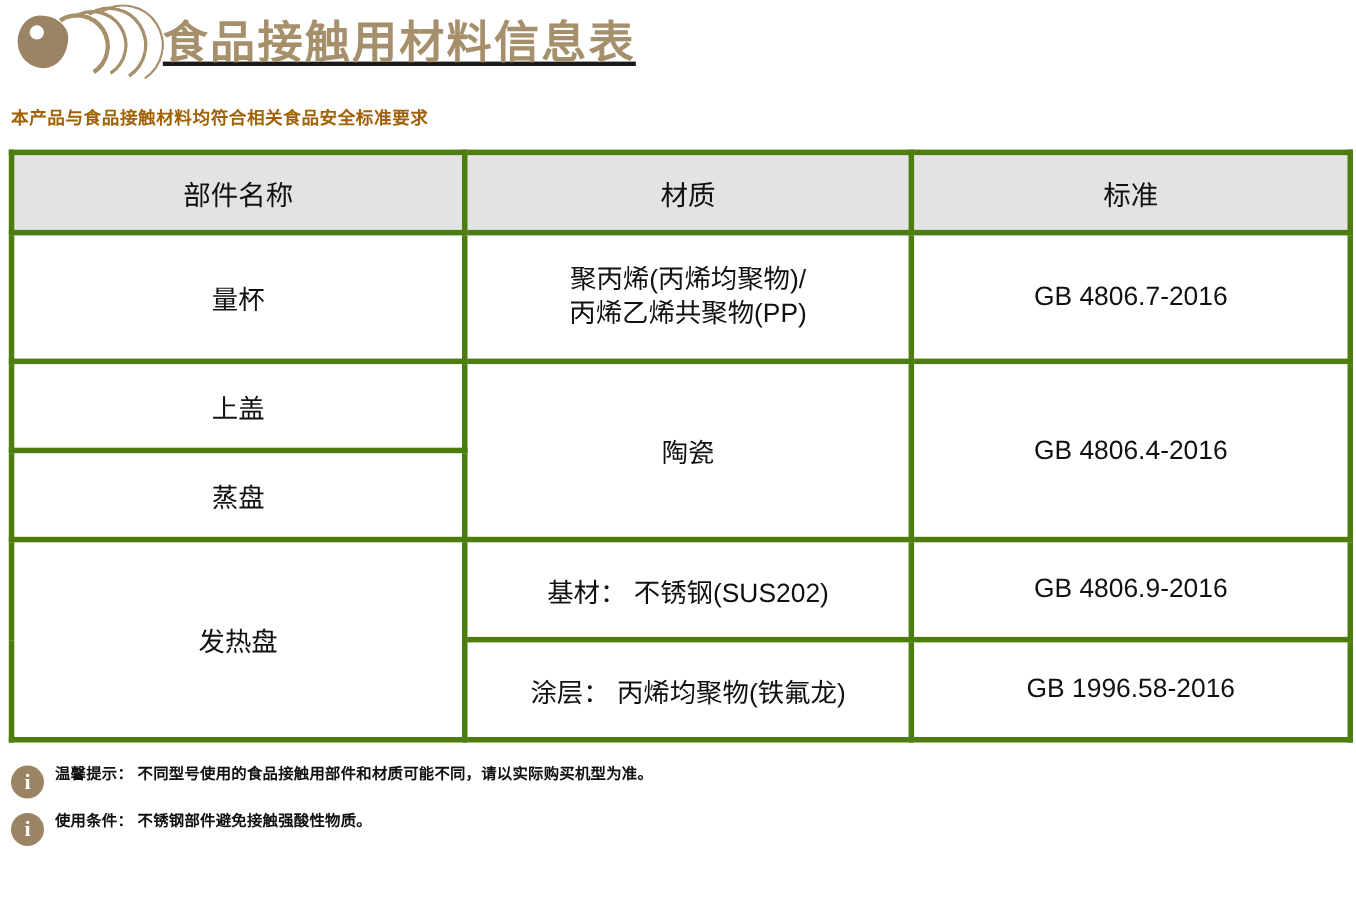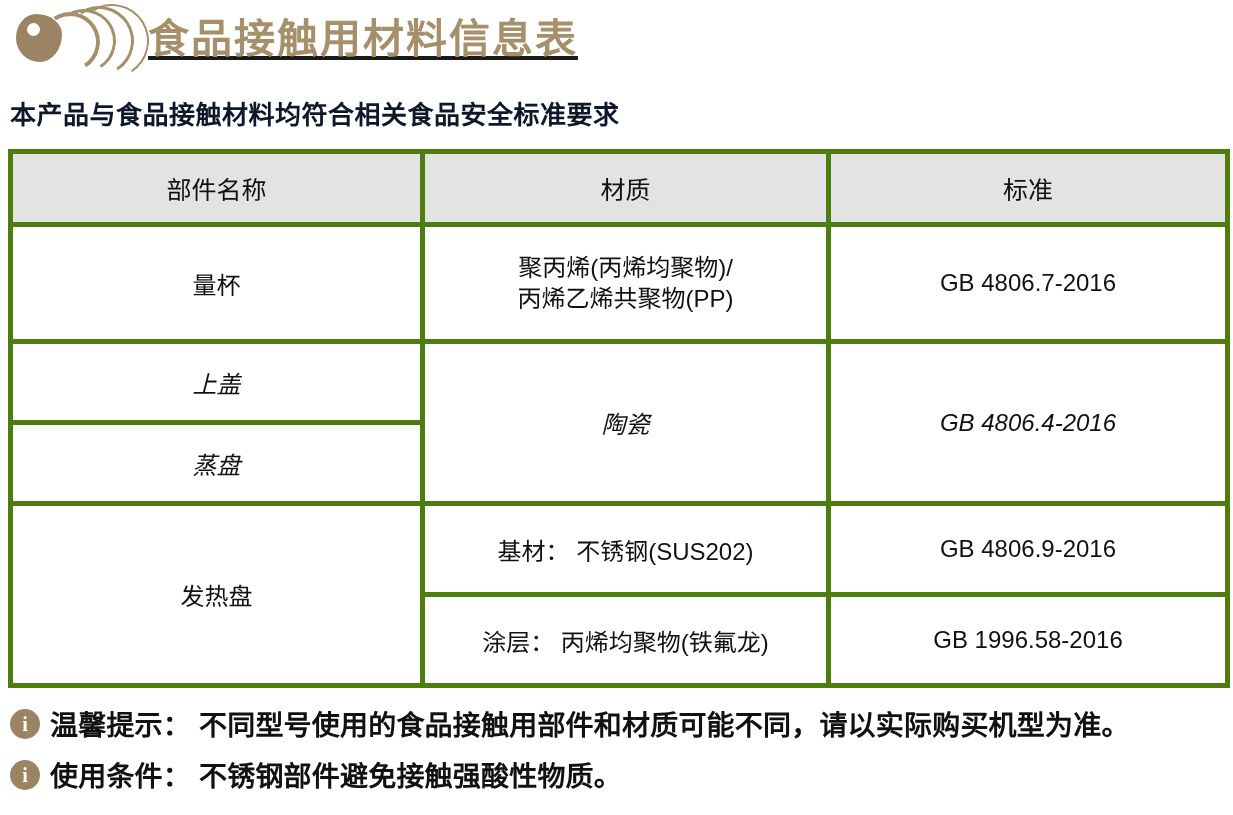--- a/index.html
+++ b/index.html
@@ -73,23 +73,23 @@
     font-size: 41px;
     font-weight: bold;
     color: #a68f6b;
     letter-spacing: 2px;
     line-height: 1;
     white-space: nowrap;
   }
 
   
   .subtitle {
-    font-size: 26px;
-    font-weight: bold;
-    color: #0f172a;
+    font-size: 16px;
+    font-weight: bold;
+    color: #a16207;
     margin: 16px 0 18px 2px;
     letter-spacing: 0.5px;
   }
 
   
   table.info-table {
     border-collapse: collapse;
     width: 1217px;
     margin-left: 0;
     table-layout: fixed;
@@ -107,21 +107,21 @@
     background: #e3e3e3;
     height: 56px;
     font-weight: normal;
     font-size: 25px;
   }
   .col-part { width: 412px; }
   .col-mat  { width: 406px; }
   .col-std  { width: 399px; }
 
   .row-cup td { height: 100px; }
-  .row-lid td, .row-tray td { height: 64px; font-style: italic; }
+  .row-lid td, .row-tray td { height: 64px; }
   .row-heat1 td { height: 74px; }
   .row-heat2 td { height: 74px; }
 
   .two-line { line-height: 1.30; }
 
   
   .notes {
     margin-top: 18px;
     margin-left: 2px;
   }
@@ -139,21 +139,21 @@
     color: #ffffff;
     font-size: 20px;
     font-weight: bold;
     font-family: "Liberation Serif", serif;
     line-height: 30px;
     text-align: center;
     margin-right: 10px;
     margin-top: 3px;
   }
   .note-text {
-    font-size: 28px;
+    font-size: 14px;
     font-weight: bold;
     line-height: 1.45;
     color: #111111;
     max-width: 1165px;
     letter-spacing: 0.2px;
   }
 </style>
 </head>
 <body>
 

